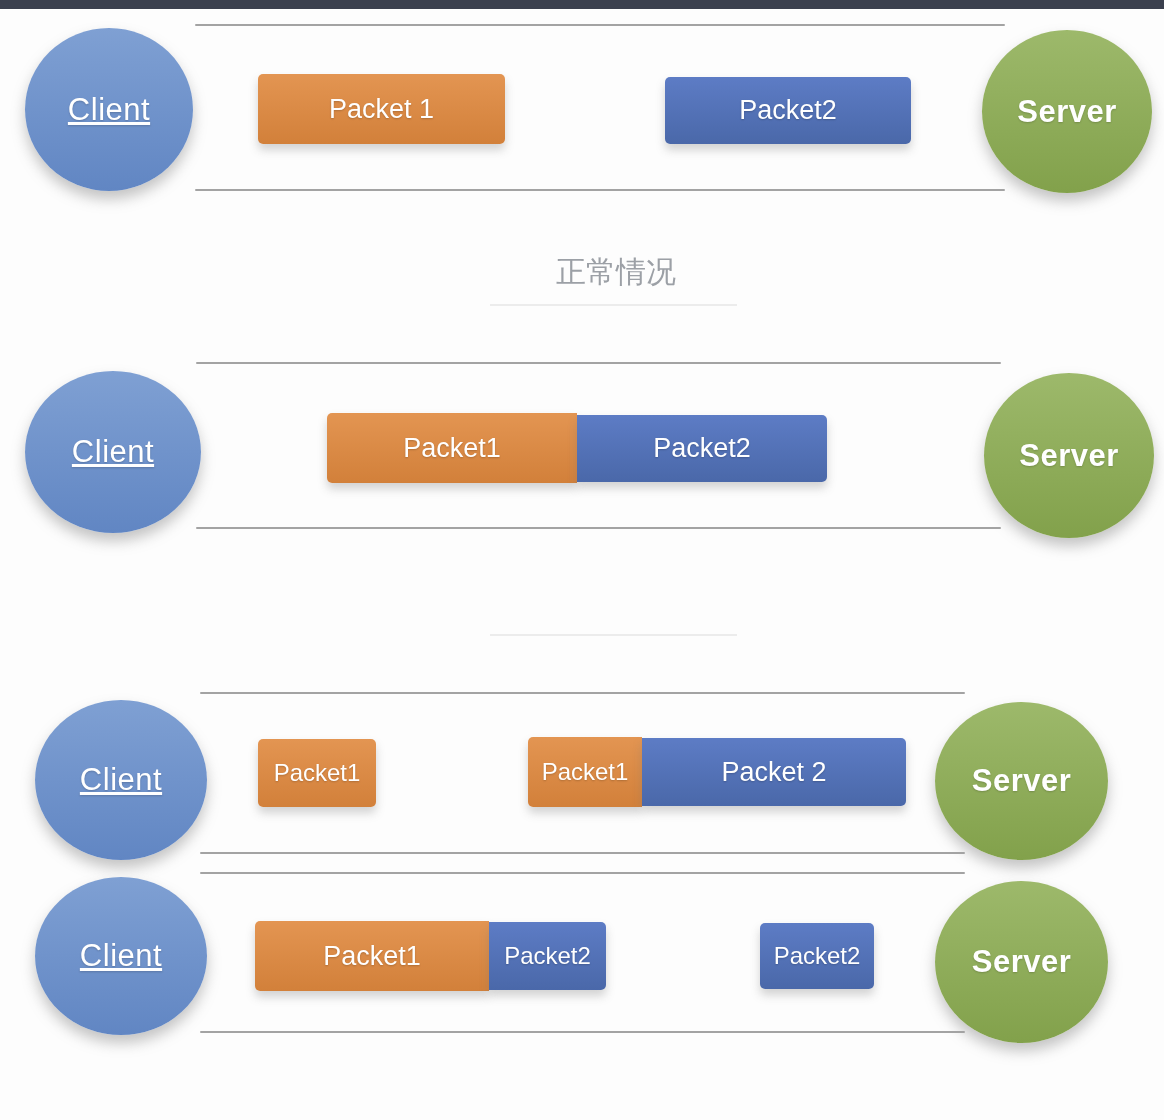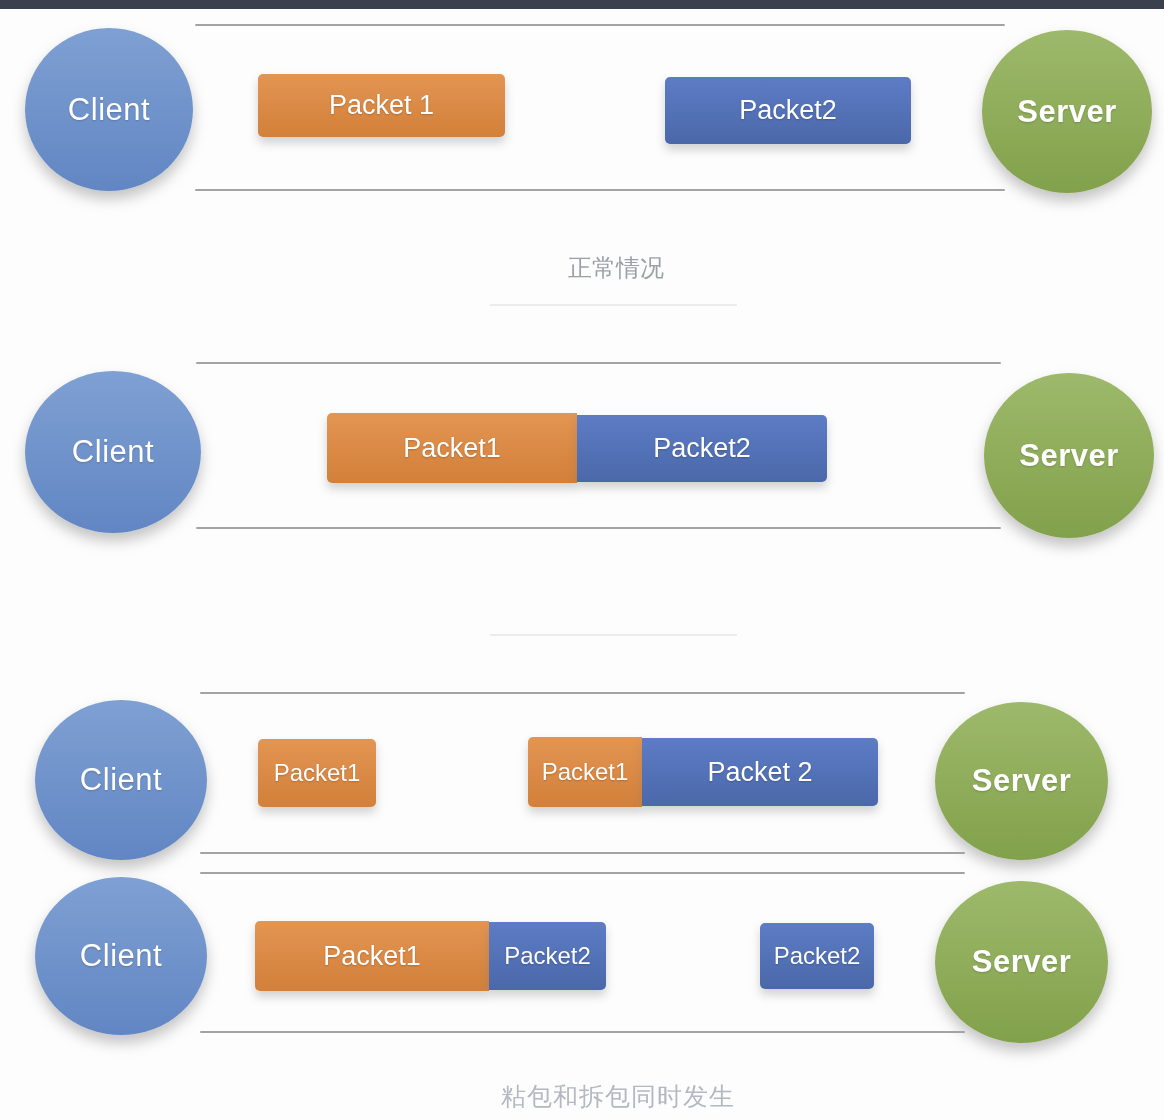--- a/index.html
+++ b/index.html
@@ -26,20 +26,21 @@
     border-radius: 50%;
     display: flex; align-items: center; justify-content: center;
     color: var(--shape-text-color, #fff);
     font-size: 31px;
     letter-spacing: 0.5px;
     text-shadow: 0 1px 2px rgba(0,0,0,0.18);
   }
   .node.client {
     background: linear-gradient(to bottom, var(--client-fill-top, #7fa0d3), var(--client-fill-bottom, #6186c3));
     box-shadow: 0 8px 14px rgba(110,110,110,0.40);
+    text-decoration: underline;
   }
   .node.server {
     background: linear-gradient(to bottom, var(--server-fill-top, #9db96b), var(--server-fill-bottom, #82a14b));
     box-shadow: 0 8px 14px rgba(110,110,110,0.40);
     font-weight: bold;
   }
   .packet {
     position: absolute;
     display: flex; align-items: center; justify-content: center;
     color: var(--shape-text-color, #fff);
@@ -56,66 +57,65 @@
     text-align: right;
   }
   .packet.small { font-size: 24px; }
   .packet.join-left  { border-radius: 5px 0 0 5px; }
   .packet.join-right { border-radius: 0 5px 5px 0; }
   .caption {
     position: absolute;
     width: 400px;
     text-align: center;
     color: var(--caption-color, #9ca0a6);
-    font-size: 24px;
+    font-size: 30px;
   }
   .caption.footer {
     color: var(--footer-caption-color, #b4b8c0);
     font-size: 25px;
     letter-spacing: 1px;
   }
   .cap-divider {
     position: absolute; height: 2px;
     background: var(--divider-color, #ececec);
   }
 </style>
 </head>
 <body>
 
 <div class="canvas">
 
   <div class="topbar"></div>
 
   <div class="timeline" style="left:195px; top:24px; width:810px;"></div>
   <div class="node client" style="left:25px; top:28px; width:168px; height:163px;">Client</div>
-  <div class="packet orange" style="left:258px; top:74px; width:247px; height:63px;">Packet 1</div>
+  <div class="packet orange" style="left:258px; top:74px; width:247px; height:70px;">Packet 1</div>
   <div class="packet blue" style="left:665px; top:77px; width:246px; height:67px;">Packet2</div>
   <div class="node server" style="left:982px; top:30px; width:170px; height:163px;">Server</div>
   <div class="timeline" style="left:195px; top:189px; width:810px;"></div>
   <div class="caption" style="left:416px; top:252px;">正常情况</div>
   <div class="cap-divider" style="left:490px; top:304px; width:247px;"></div>
 
   <div class="timeline" style="left:196px; top:362px; width:805px;"></div>
   <div class="node client" style="left:25px; top:371px; width:176px; height:162px;">Client</div>
   <div class="packet orange join-left" style="left:327px; top:413px; width:250px; height:70px;">Packet1</div>
   <div class="packet blue join-right" style="left:577px; top:415px; width:250px; height:67px;">Packet2</div>
   <div class="node server" style="left:984px; top:373px; width:170px; height:165px;">Server</div>
   <div class="timeline" style="left:196px; top:527px; width:805px;"></div>
   <div class="cap-divider" style="left:490px; top:634px; width:247px;"></div>
 
   <div class="timeline" style="left:200px; top:692px; width:765px;"></div>
   <div class="node client" style="left:35px; top:700px; width:172px; height:160px;">Client</div>
   <div class="packet orange small" style="left:258px; top:739px; width:118px; height:68px;">Packet1</div>
   <div class="packet orange small join-left" style="left:528px; top:737px; width:114px; height:70px;">Packet1</div>
-  <div class="packet blue join-right" style="left:642px; top:738px; width:236px; height:68px;">Packet 2</div>
+  <div class="packet blue join-right" style="left:642px; top:738px; width:264px; height:68px;">Packet 2</div>
   <div class="node server" style="left:935px; top:702px; width:173px; height:158px;">Server</div>
   <div class="timeline" style="left:200px; top:852px; width:765px;"></div>
 
   <div class="timeline" style="left:200px; top:872px; width:765px;"></div>
   <div class="node client" style="left:35px; top:877px; width:172px; height:158px;">Client</div>
   <div class="packet orange join-left" style="left:255px; top:921px; width:234px; height:70px;">Packet1</div>
   <div class="packet blue small join-right" style="left:489px; top:922px; width:117px; height:68px;">Packet2</div>
   <div class="packet blue small" style="left:760px; top:923px; width:114px; height:66px;">Packet2</div>
   <div class="node server" style="left:935px; top:881px; width:173px; height:162px;">Server</div>
   <div class="timeline" style="left:200px; top:1031px; width:765px;"></div>
-  <div class="caption footer" style="left:418px; top:1080px;">粘包和拆包同时发生</div>
 
 </div>
 
 </body></html>

